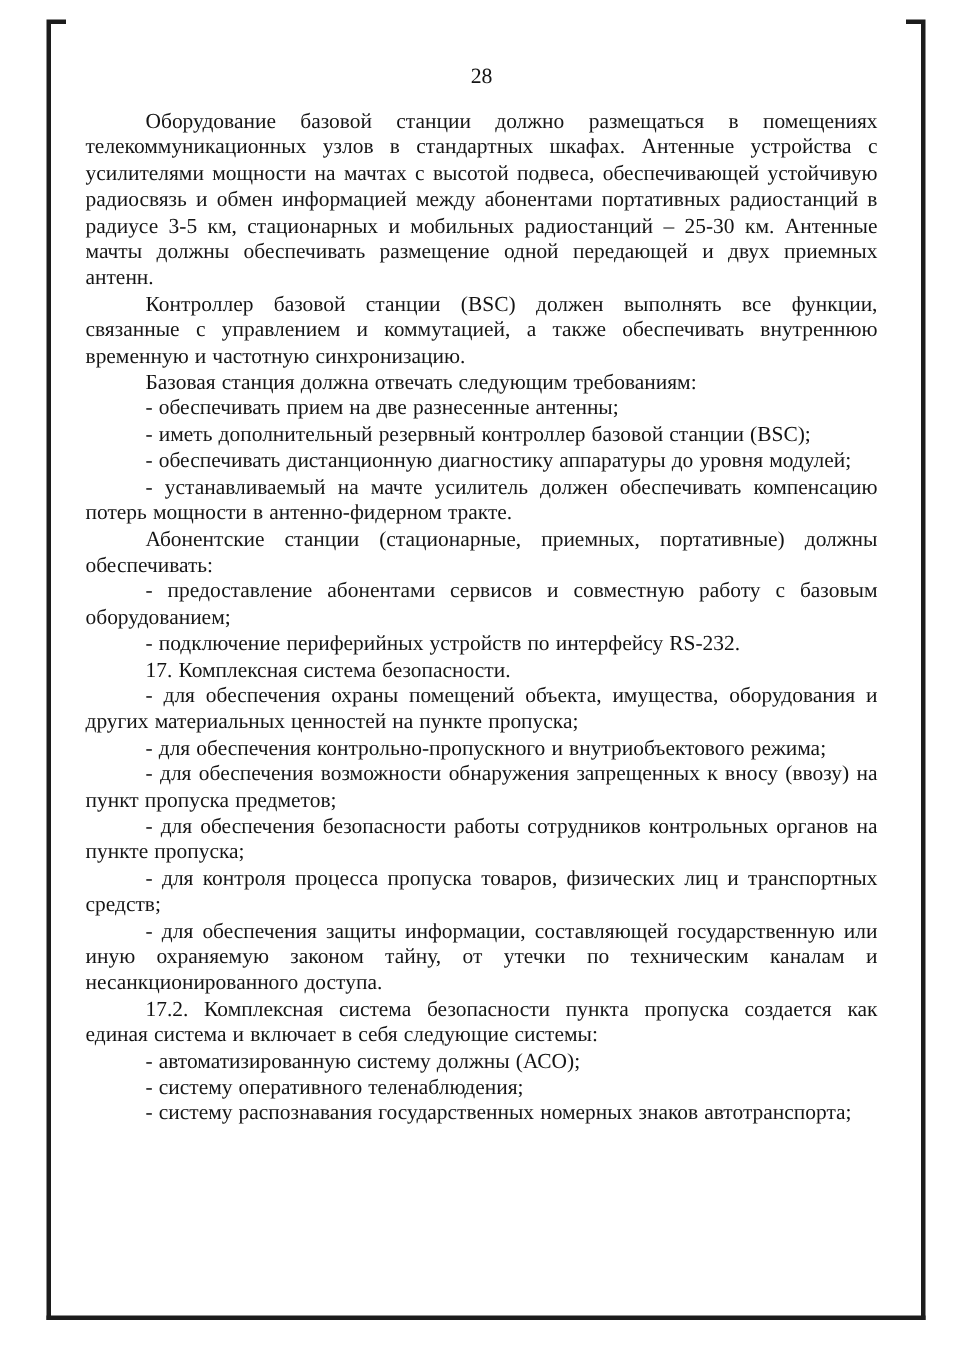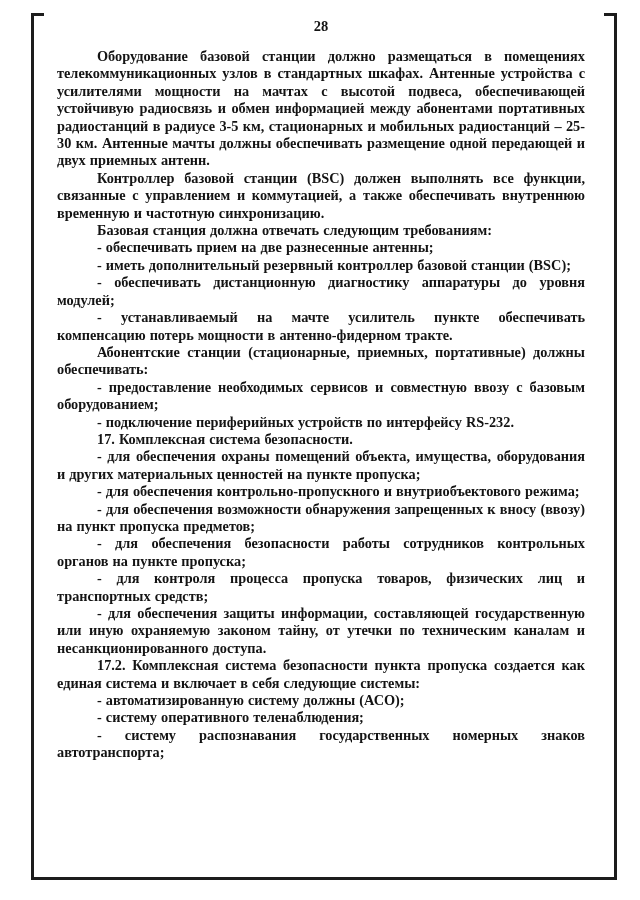--- a/index.html
+++ b/index.html
@@ -36,23 +36,22 @@
     width: 10px;
     height: 3px;
     background: #1c1c1c;
   }
   .scan-frame::before { left: 0; }
   .scan-frame::after  { right: 0; }
 
   .content {
     position: absolute;
     left: 57px;
-    top: 18px;
+    top: 43px;
     width: 528px;
-    font-weight: bold;
   }
   .page-number {
     text-align: center;
     font-size: 14.5px;
     line-height: 17px;
     margin-bottom: 13px;
   }
   p.para {
     margin: 0;
     font-size: 14.3px;
@@ -69,23 +68,23 @@
 
 <div class="content">
   <div class="page-number">28</div>
 
   <p class="para">Оборудование базовой станции должно размещаться в помещениях телекоммуникационных узлов в стандартных шкафах. Антенные устройства с усилителями мощности на мачтах с высотой подвеса, обеспечивающей устойчивую радиосвязь и обмен информацией между абонентами портативных радиостанций в радиусе 3-5 км, стационарных и мобильных радиостанций – 25-30 км. Антенные мачты должны обеспечивать размещение одной передающей и двух приемных антенн.</p>
   <p class="para">Контроллер базовой станции (BSC) должен выполнять все функции, связанные с управлением и коммутацией, а также обеспечивать внутреннюю временную и частотную синхронизацию.</p>
   <p class="para">Базовая станция должна отвечать следующим требованиям:</p>
   <p class="para">- обеспечивать прием на две разнесенные антенны;</p>
   <p class="para">- иметь дополнительный резервный контроллер базовой станции (BSC);</p>
   <p class="para">- обеспечивать дистанционную диагностику аппаратуры до уровня модулей;</p>
-  <p class="para">- устанавливаемый на мачте усилитель пункте обеспечивать компенсацию потерь мощности в антенно-фидерном тракте.</p>
+  <p class="para">- устанавливаемый на мачте усилитель должен обеспечивать компенсацию потерь мощности в антенно-фидерном тракте.</p>
   <p class="para">Абонентские станции (стационарные, приемных, портативные) должны обеспечивать:</p>
-  <p class="para">- предоставление необходимых сервисов и совместную ввозу с базовым оборудованием;</p>
+  <p class="para">- предоставление абонентами сервисов и совместную работу с базовым оборудованием;</p>
   <p class="para">- подключение периферийных устройств по интерфейсу RS-232.</p>
   <p class="para">17. Комплексная система безопасности.</p>
   <p class="para">- для обеспечения охраны помещений объекта, имущества, оборудования и других материальных ценностей на пункте пропуска;</p>
   <p class="para">- для обеспечения контрольно-пропускного и внутриобъектового режима;</p>
   <p class="para">- для обеспечения возможности обнаружения запрещенных к вносу (ввозу) на пункт пропуска предметов;</p>
   <p class="para">- для обеспечения безопасности работы сотрудников контрольных органов на пункте пропуска;</p>
   <p class="para">- для контроля процесса пропуска товаров, физических лиц и транспортных средств;</p>
   <p class="para">- для обеспечения защиты информации, составляющей государственную или иную охраняемую законом тайну, от утечки по техническим каналам и несанкционированного доступа.</p>
   <p class="para">17.2. Комплексная система безопасности пункта пропуска создается как единая система и включает в себя следующие системы:</p>
   <p class="para">- автоматизированную систему должны (АСО);</p>

